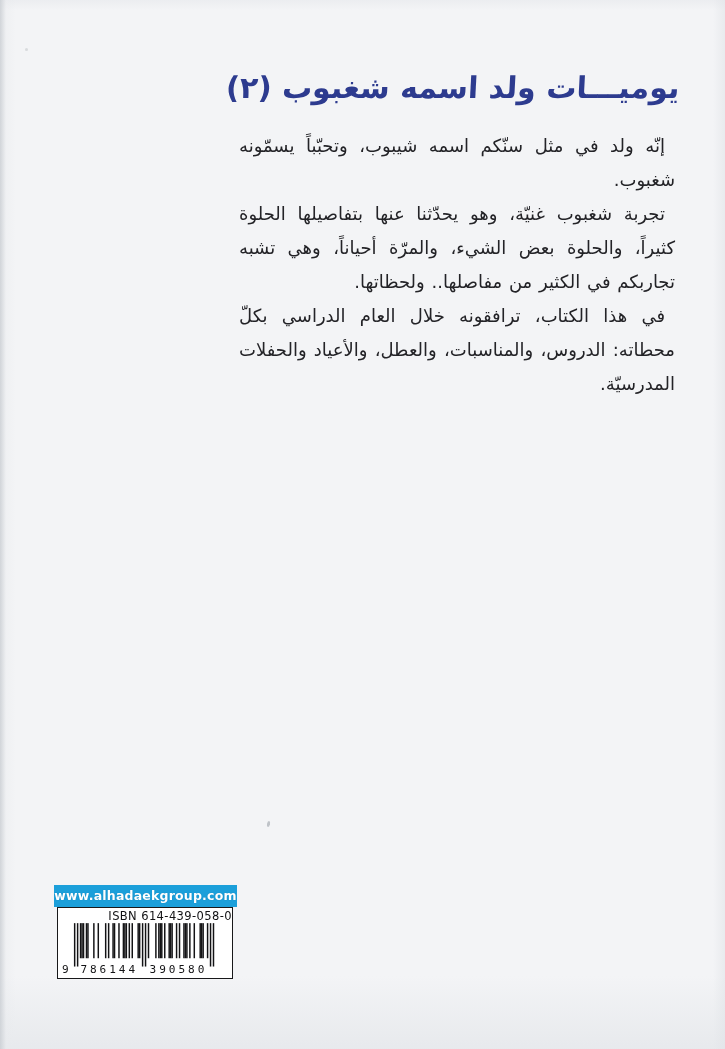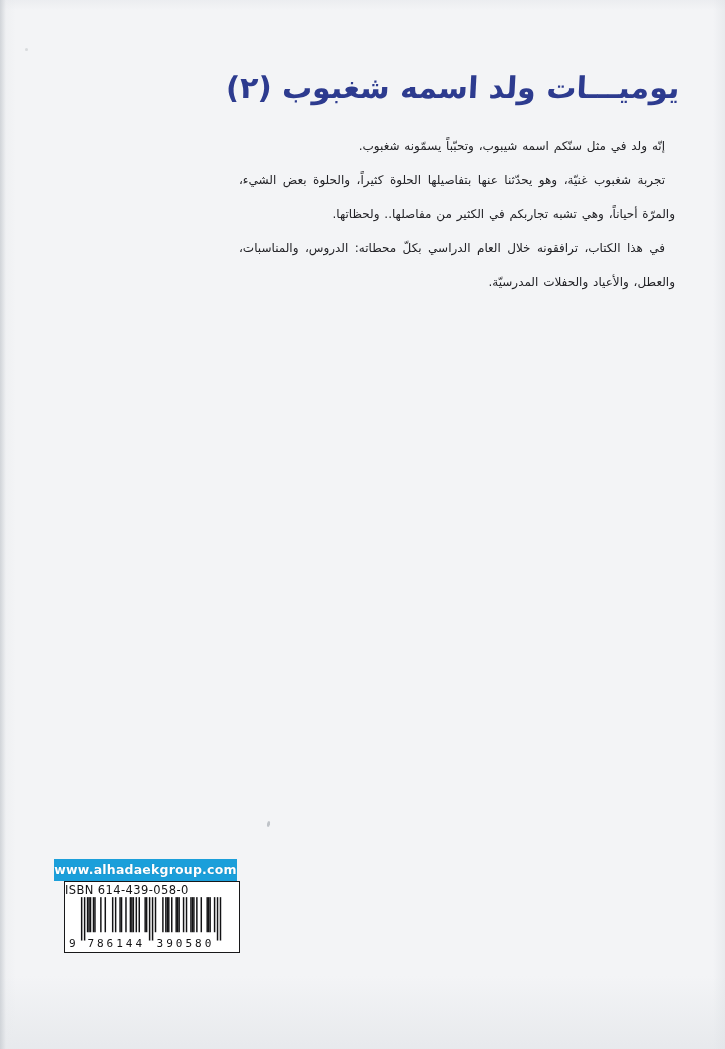--- a/index.html
+++ b/index.html
@@ -26,43 +26,43 @@
     white-space:nowrap;
     transform:skewX(-3deg);
   }
   .blurb{
     position:absolute;
     top:129px; right:50px;
     width:436px;
     direction:rtl;
     text-align:justify;
     color:#232327;
-    font-size:12px;
+    font-size:18px;
     line-height:34px;
     word-spacing:1px;
   }
   .blurb p{margin:0; text-indent:10px;}
-  .sticker{position:absolute; left:54px; top:859px;}
+  .sticker{position:absolute; left:54px; top:885px;}
   .banner{
     width:183px; height:22px;
     background:#1b9fda;
     color:#ffffff;
     font-size:12.5px;
     font-weight:bold;
     line-height:22px;
     text-align:center;
     letter-spacing:.2px;
     text-shadow:0 0 1px rgba(0,60,100,.35);
   }
   .bcbox{
-    margin-left:10px;
+    margin-left:3px;
     width:174px; height:70px;
     background:#ffffff;
     border:1.5px solid #18181a;
-    text-align:left;
+    text-align:right;
   }
   .isbn{
     font-size:11.5px;
     color:#121214;
     letter-spacing:.4px;
     line-height:14px;
     margin-top:1px;
     white-space:nowrap;
   }
   .ean-svg{display:block; margin:0 auto;}

